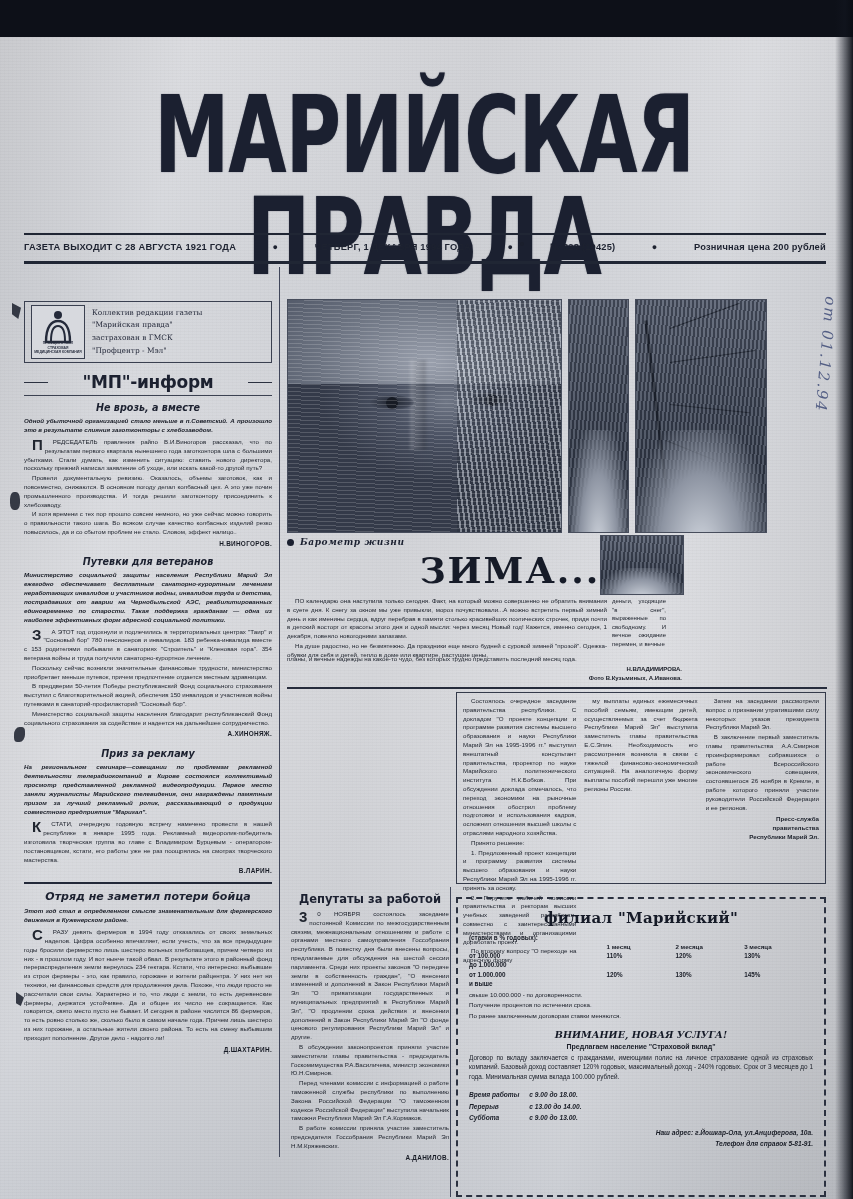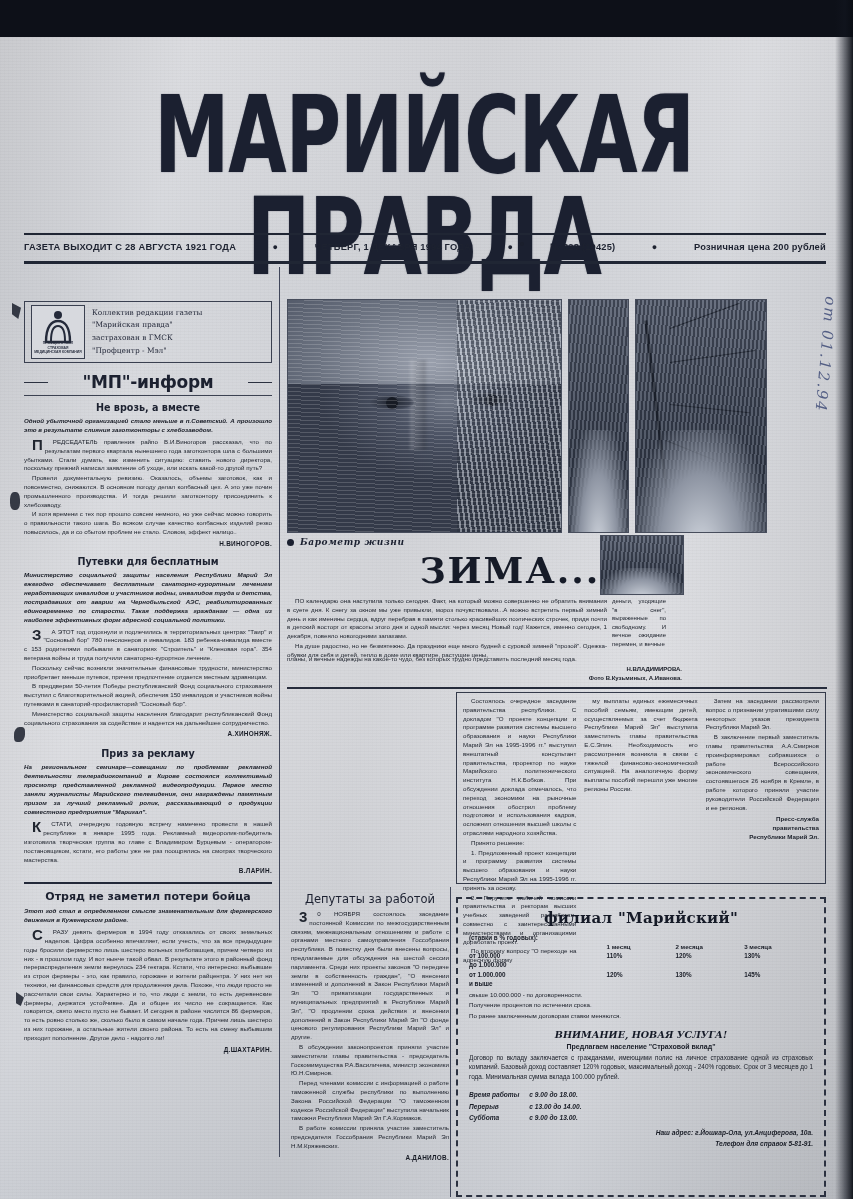--- a/index.html
+++ b/index.html
@@ -53,21 +53,21 @@
   #insbox .logo{width:52px;height:52px;border:1px solid #3a4050;flex:0 0 52px;position:relative;background:#d7d9de;}
   #insbox .logo svg{position:absolute;left:6px;top:4px;}
   #insbox .logo .cap{position:absolute;left:2px;bottom:4px;width:48px;text-align:center;font-size:3.4px;font-weight:700;line-height:1.25;color:#2a3040;}
   #insbox .txt{font-family:"DejaVu Serif",serif;font-size:7.4px;line-height:1.72;color:#222738;}
 
   .secthead{position:relative;text-align:center;margin:9px 0 2px;}
   .secthead .t{font-family:"DejaVu Sans",sans-serif;font-weight:700;font-size:17px;letter-spacing:-.3px;color:#1c2130;}
   .secthead .wings{position:absolute;top:50%;left:0;right:0;height:1px;}
   .secthead .wings i{position:absolute;top:0;height:1px;background:#2b3140;width:24px;}
   .secthead .wings i.l{left:0;} .secthead .wings i.r{right:0;}
-  .subhead{text-align:center;font-weight:700;font-size:9.6px;margin:6px 0 4px;color:#1c2130;font-family:"DejaVu Sans",sans-serif;}
+  .subhead{text-align:center;font-weight:700;font-size:9.6px;margin:6px 0 4px;color:#1c2130;font-family:"DejaVu Sans",sans-serif;font-style:italic;}
   .hr-th{height:2px;background:#222838;margin:3px 0;}
   .hr-tn{height:1px;background:#3c4252;margin:3px 0;}
 
   
   #photowrap{position:absolute;left:287px;top:262px;width:480px;height:232px;display:flex;gap:6px;}
   .photo{position:relative;overflow:hidden;border:1px solid #474d5c;}
   #photoA{width:275px;height:232px;}
   #photoB{width:60px;height:232px;}
   #photoC{width:131px;height:232px;}
 
@@ -114,21 +114,21 @@
 
   
   #govbox{position:absolute;left:456px;top:655px;width:370px;height:192px;border:1px solid #343a4a;box-sizing:border-box;padding:4px 6px 5px;}
   #govbox .ttl{text-align:center;font-family:"DejaVu Sans",sans-serif;font-weight:700;font-size:21px;
     letter-spacing:-.2px;color:#171c2a;margin:1px 0 4px;}
   #govcols{display:flex;gap:8px;}
   #govcols .c{width:114px;}
 
   
   #depcol{position:absolute;left:291px;top:855px;width:158px;}
-  #depcol .h{text-align:center;font-family:"DejaVu Sans",sans-serif;font-weight:400;font-size:11.5px;margin:0 0 4px;color:#1b2030;}
+  #depcol .h{text-align:center;font-family:"DejaVu Sans",sans-serif;font-weight:700;font-size:11.5px;margin:0 0 4px;color:#1b2030;}
 
   
   .vr{position:absolute;width:1px;background:#40465a;}
   .hr-page{position:absolute;height:1px;background:#3a4052;}
 
   
   #bankad{position:absolute;left:456px;top:860px;width:370px;height:300px;box-sizing:border-box;padding:9px 11px;
     border:2px dashed #2b3140;}
   #bankad .b1{text-align:center;font-family:"DejaVu Serif",serif;font-weight:700;font-size:17px;letter-spacing:.4px;color:#151a27;}
   #bankad .b2{text-align:center;font-family:"DejaVu Serif",serif;font-weight:700;font-size:15px;letter-spacing:.3px;margin-top:1px;color:#151a27;}
@@ -216,21 +216,21 @@
         <div class="lead">Одной убыточной организацией стало меньше в п.Советский. А произошло это в результате слияния заготконторы с хлебозаводом.</div>
         <div class="col-txt">
           <p class="dropcap">ПРЕДСЕДАТЕЛЬ правления райпо В.И.Виногоров рассказал, что по результатам первого квартала нынешнего года заготконтора шла с большими убытками. Стали думать, как изменить ситуацию: ставить нового директора, поскольку прежний написал заявление об уходе, или искать какой-то другой путь?</p>
           <p>Провели документальную ревизию. Оказалось, объемы заготовок, как и повсеместно, снижаются. В основном погоду делал колбасный цех. А это уже почин промышленного производства. И тогда решили заготконтору присоединить к хлебозаводу.</p>
           <p>И хотя времени с тех пор прошло совсем немного, но уже сейчас можно говорить о правильности такого шага. Во всяком случае качество колбасных изделий резко повысилось, да и со сбытом проблем не стало. Словом, эффект налицо..</p>
         </div>
         <div class="byline">Н.ВИНОГОРОВ.</div>
       </div>
 
       <div>
-        <div class="subhead" style="margin-top:9px">Путевки для бесплатным</div>
+        <div class="subhead" style="margin-top:9px">Путевки для ветеранов</div>
         <div class="lead">Министерство социальной защиты населения Республики Марий Эл ежегодно обеспечивает бесплатным санаторно-курортным лечением неработающих инвалидов и участников войны, инвалидов труда и детства, пострадавших от аварии на Чернобыльской АЭС, реабилитированных единовременно по старости. Такая поддержка гражданам — одна из наиболее эффективных форм адресной социальной политики.</div>
         <div class="col-txt">
           <p class="dropcap">ЗА ЭТОТ год отдохнули и подлечились в территориальных центрах "Таир" и "Сосновый бор" 780 пенсионеров и инвалидов. 183 ребенка-инвалида вместе с 153 родителями побывали в санаториях "Строитель" и "Кленовая гора". 354 ветерана войны и труда получили санаторно-курортное лечение.</p>
           <p>Поскольку сейчас возникли значительные финансовые трудности, министерство приобретает меньше путевок, причем предпочтение отдается местным здравницам.</p>
           <p>В преддверии 50-летия Победы республиканский Фонд социального страхования выступил с благотворительной акцией, обеспечив 150 инвалидов и участников войны путевками в санаторий-профилакторий "Сосновый бор".</p>
           <p>Министерство социальной защиты населения благодарит республиканский Фонд социального страхования за содействие и надеется на дальнейшее сотрудничество.</p>
         </div>
         <div class="byline">А.ХИНОНЯЖ.</div>
       </div>
 

